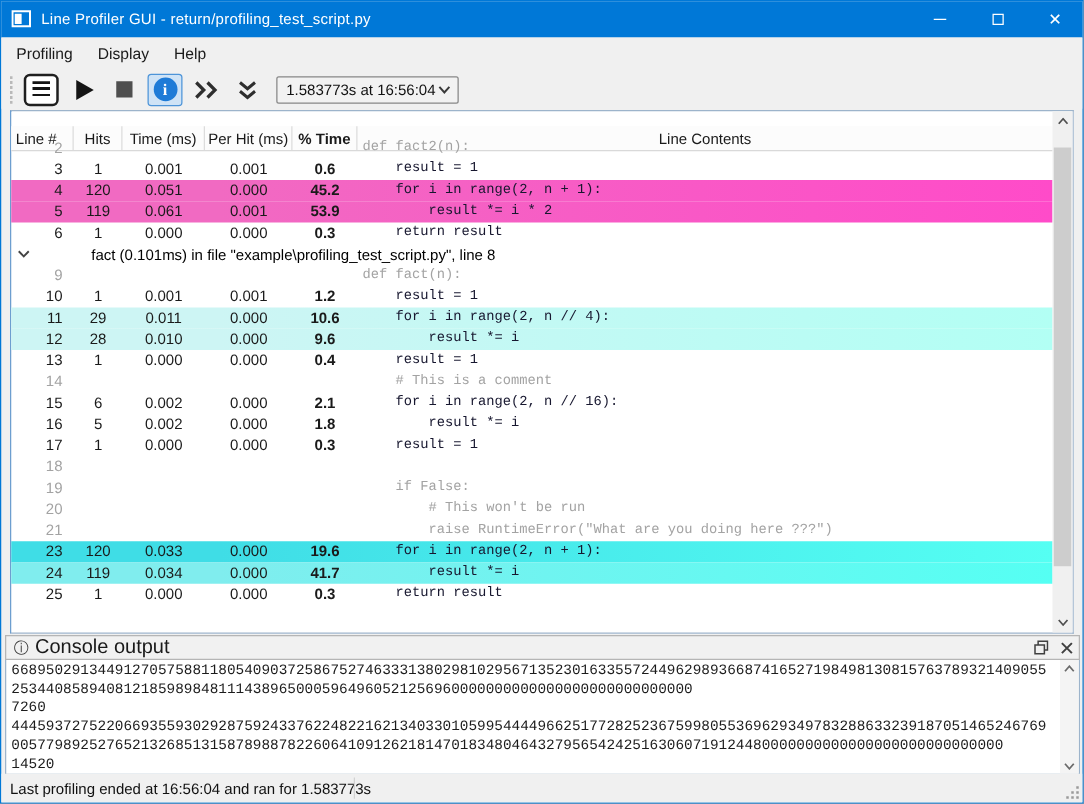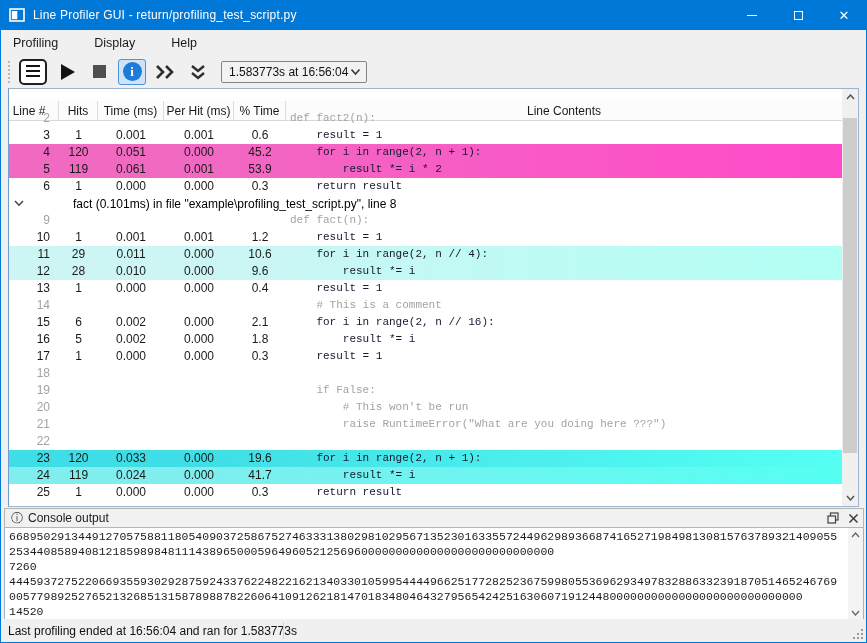--- a/index.html
+++ b/index.html
@@ -15,21 +15,21 @@
   .app-icon { width:16px; height:16px; margin:0 8px 0 9px; flex:0 0 auto; }
   .title-text { font-size:12px; letter-spacing:.2px; }
   .caption-btns { margin-left:auto; display:flex; height:30px; }
   .cap-btn { width:46px; height:30px; display:flex; align-items:center; justify-content:center; }
   .min-glyph { width:10px; height:1px; background:#fff; }
   .max-glyph { width:9px; height:9px; border:1px solid #fff; }
   .close-glyph { font-size:13px; color:#fff; line-height:1; }
 
   
   .menubar { position:absolute; left:0; top:29px; width:100%; height:26px;
-             display:flex; align-items:center; background:#f0f0f0; padding-left:2px;gap:16px; }
+             display:flex; align-items:center; background:#f0f0f0; padding-left:2px; }
   .menu-item { font-size:12.5px; color:#1a1a1a; padding:4px 10px; }
 
   
   .toolbar { position:absolute; left:0; top:55px; width:100%; height:31px;
              display:flex; align-items:center; background:#f0f0f0; }
   .tb-handle { width:3px; height:22px; margin-left:6px; margin-right:4px;
                background-image:repeating-linear-gradient(#b9b9b9 0 2px, transparent 2px 4px);
                background-size:2px 100%; background-repeat:no-repeat; background-position:center; }
   .tb-btn { width:28px; height:26px; display:flex; align-items:center; justify-content:center;
             margin-left:5px; border-radius:3px; }
@@ -55,21 +55,21 @@
                  background:#fcfcfc; border-bottom:1px solid #d9d9d9; }
   .th { font-size:12px; color:#1a1a1a; display:flex; align-items:center; justify-content:center;
         border-right:1px solid #dcdcdc; height:100%; }
   .tree-body { position:absolute; left:0; top:21px; right:16px; }
   .tree-row, .tree-section-row { display:flex; height:17px; align-items:center; }
   .cell { font-size:12px; color:#1a1a1a; line-height:17px; height:17px; }
   .c-line   { width:50px; text-align:right; padding-right:9px; }
   .c-hits   { width:39px; text-align:center; }
   .c-time   { width:66px; text-align:center; }
   .c-perhit { width:70px; text-align:center; }
-  .c-pct    { width:52px; text-align:center; }
+  .c-pct    { width:52px; text-align:center;font-weight:bold; }
   .c-code   { flex:1; font-family:"Liberation Mono", monospace; font-size:11px;
               white-space:pre; padding-left:4px; color:var(--code-text); overflow:hidden; }
   .dim { color:var(--dim-text); }
   .dim-code { color:var(--dim-text); }
   .heat-pink       { background:linear-gradient(90deg, var(--heat-pink) 20%, var(--heat-pink-right)); }
   .heat-cyanlight  { background:linear-gradient(90deg, var(--heat-cyan-light) 20%, var(--heat-cyan-light-right)); }
   .heat-cyanstrong { background:linear-gradient(90deg, var(--heat-cyan-strong) 20%, var(--heat-cyan-right)); }
   .heat-cyanmid    { background:linear-gradient(90deg, var(--heat-cyan-mid) 20%, var(--heat-cyan-right)); }
   .tree-section-row { padding-left:5px;gap:42px; }
   .section-label { font-size:12px; color:#000; margin-left:7px; }
@@ -78,21 +78,21 @@
   .vscroll { position:absolute; top:0; right:0; bottom:0; width:16px; background:#f0f0f0; }
   .sb-arrow { position:absolute; left:0; width:16px; height:16px; display:flex;
               align-items:center; justify-content:center; }
   .sb-up { top:0; } .sb-down { bottom:0; }
   .sb-thumb { position:absolute; left:1px; width:14px; background:#cdcdcd; }
 
   
   .console-dock { position:absolute; left:3px; top:507px; width:860px; }
   .console-header { height:20px; background:#f1f1f1; border:1px solid #b5b5b5;
                     display:flex; align-items:center; padding:0 4px 0 6px; }
-  .console-title { font-size:12px; color:#1a1a1a; margin-left:5px; }
+  .console-title { font-size:16px; color:#1a1a1a; margin-left:5px; }
   .console-hicons { margin-left:auto; display:flex; gap:9px; align-items:center; }
   .console-body { position:relative; height:92px; background:#fff; border:1px solid #9db4cb;
                   border-top:none; padding:1px 0 0 4px; overflow:hidden; }
   .console-line { font-family:"Liberation Mono", monospace; font-size:11.5px; line-height:15px;
                   white-space:pre; color:#1c1c1c; letter-spacing:0; }
   .console-scroll { position:absolute; top:0; right:0; bottom:0; width:15px; background:#f4f4f4; }
 
   
   .statusbar { position:absolute; left:0; bottom:0; width:100%; height:23px; background:#f0f0f0;
                display:flex; align-items:center; }
@@ -319,40 +319,32 @@
           <div class="cell c-code dim-code">        # This won't be run</div>
         </div>
         <div class="tree-row">
           <div class="cell c-line dim">21</div>
           <div class="cell c-hits"></div>
           <div class="cell c-time"></div>
           <div class="cell c-perhit"></div>
           <div class="cell c-pct"></div>
           <div class="cell c-code dim-code">        raise RuntimeError("What are you doing here ???")</div>
         </div>
-        <div class="tree-row">
-          <div class="cell c-line dim">22</div>
-          <div class="cell c-hits"></div>
-          <div class="cell c-time"></div>
-          <div class="cell c-perhit"></div>
-          <div class="cell c-pct"></div>
-          <div class="cell c-code dim-code"></div>
-        </div>
         <div class="tree-row heat-cyanstrong">
           <div class="cell c-line">23</div>
           <div class="cell c-hits">120</div>
           <div class="cell c-time">0.033</div>
           <div class="cell c-perhit">0.000</div>
           <div class="cell c-pct">19.6</div>
           <div class="cell c-code">    for i in range(2, n + 1):</div>
         </div>
         <div class="tree-row heat-cyanmid">
           <div class="cell c-line">24</div>
           <div class="cell c-hits">119</div>
-          <div class="cell c-time">0.024</div>
+          <div class="cell c-time">0.034</div>
           <div class="cell c-perhit">0.000</div>
           <div class="cell c-pct">41.7</div>
           <div class="cell c-code">        result *= i</div>
         </div>
         <div class="tree-row">
           <div class="cell c-line">25</div>
           <div class="cell c-hits">1</div>
           <div class="cell c-time">0.000</div>
           <div class="cell c-perhit">0.000</div>
           <div class="cell c-pct">0.3</div>

